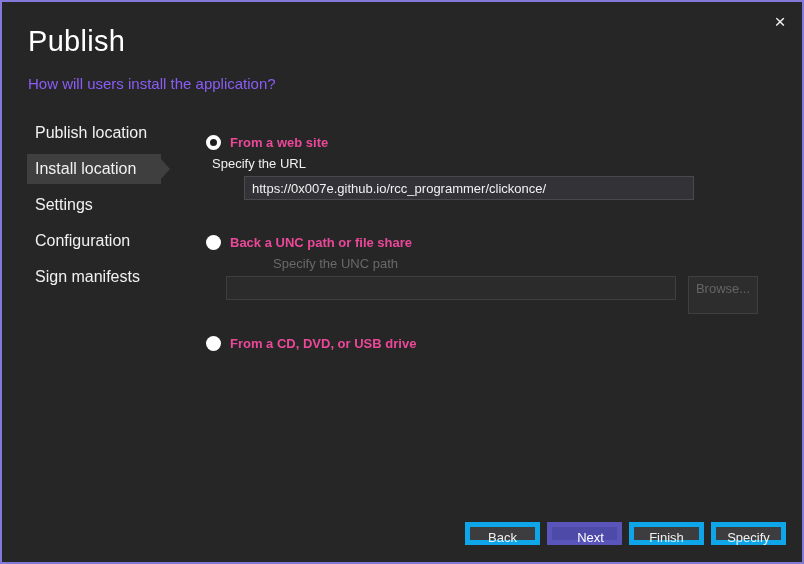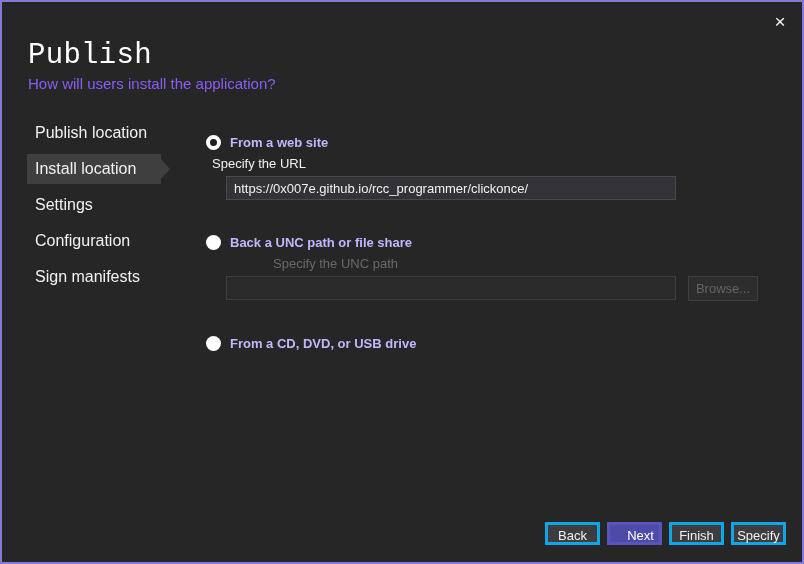--- a/index.html
+++ b/index.html
@@ -17,24 +17,23 @@
 
   .close-btn {
     position: absolute; top: 9px; right: 11px;
     width: 22px; height: 22px;
     color: #f1f1f1; font-size: 19px; line-height: 22px;
     text-align: center; cursor: default;
     font-weight: 400;
   }
 
   .title {
-    position: absolute; left: 26px; top: 37px;
+    position: absolute; left: 26px; top: 23px;
     font-size: 29px; font-weight: 300; color: #ffffff;
     letter-spacing: 0.3px;
-    font-family: Liberation Mono, monospace;
   }
   .subtitle {
     position: absolute; left: 26px; top: 73px;
     font-size: 15px; font-weight: 400; color: #8b5cf6;
   }
 
   
   .sidebar { position: absolute; left: 25px; top: 116px; width: 145px; }
   .side-item {
     position: relative;
@@ -55,53 +54,53 @@
   }
 
   
   .radio {
     position: absolute; width: 15px; height: 15px; border-radius: 50%;
   }
   .radio.on { border: 4.5px solid #ffffff; background: #1e1e1e; }
   .radio.off { background: #ffffff; }
 
   .opt-label {
-    position: absolute; font-size: 13px; font-weight: 700; color: #c4b5fd;
+    position: absolute; font-size: 13px; font-weight: 700; color: #ec4899;
     white-space: nowrap;
   }
   .field-label {
     position: absolute; font-size: 13px; color: #f1f1f1; white-space: nowrap;
   }
   .field-label.dim { color: #696969; margin-left: 44px; }
 
   .text-input {
     position: absolute; left: 224px; width: 450px; height: 24px;
     background: #333337; border: 1px solid #4a4a4e;
     color: #f1f1f1; font-size: 13px; padding: 0 7px;
     font-family: "Liberation Sans", "DejaVu Sans", sans-serif;
     outline: none;
   }
   .text-input:disabled, .text-input.disabled {
     background: #2b2b2b; border: 1px solid #3f3f3f; color: #696969;
   }
 
   .browse-btn {
-    position: absolute; left: 686px; top: 274px; width: 70px; height: 25px;
+    position: absolute; left: 686px; top: 274px; width: 70px; height: 38px;
     background: #2d2d2d; border: 1px solid #3f3f3f;
     color: #656565; font-size: 13px; text-align: center; line-height: 23px;
   }
 
   
   .footer {
     position: absolute; top: 520px; right: 16px;
     display: flex; gap: 7px;
   }
   .btn {
-    width: 55px; height: 23px;
-    background: #3d3d3f; border: 3px solid #0ea5e9;
+    width: 75px; height: 23px;
+    background: #3d3d3f; border: 5px solid #0ea5e9;
     color: #f1f1f1; font-size: 13px;
     text-align: center; line-height: 21px;
     cursor: default;
   }
   .btn.primary {
     background: #4e4aa8; border-color: #5a55bb; color: #ffffff; padding-left: 12px;
   }
 </style>
 </head>
 <body>
@@ -117,21 +116,21 @@
     <div class="side-item">Publish location</div>
     <div class="side-item selected">Install location</div>
     <div class="side-item">Settings</div>
     <div class="side-item">Configuration</div>
     <div class="side-item">Sign manifests</div>
   </div>
 
   <div class="radio on" style="left:204px; top:133px;"></div>
   <div class="opt-label" style="left:228px; top:133px;">From a web site</div>
   <div class="field-label" style="left:210px; top:154px;">Specify the URL</div>
-  <input type="text" class="text-input" style="top: 174px;" value="https://0x007e.github.io/rcc_programmer/clickonce/">
+  <input type="text" class="text-input" style="top: 174px; margin-left: 18px;" value="https://0x007e.github.io/rcc_programmer/clickonce/">
 
   <div class="radio off" style="left:204px; top:233px;"></div>
   <div class="opt-label" style="left:228px; top:233px;">Back a UNC path or file share</div>
   <div class="field-label dim" style="left:227px; top:254px;">Specify the UNC path</div>
   <input type="text" class="text-input disabled" style="top: 274px;" disabled="" value="">
   <div class="browse-btn">Browse...</div>
 
   <div class="radio off" style="left:204px; top:334px;"></div>
   <div class="opt-label" style="left:228px; top:334px;">From a CD, DVD, or USB drive</div>
 

